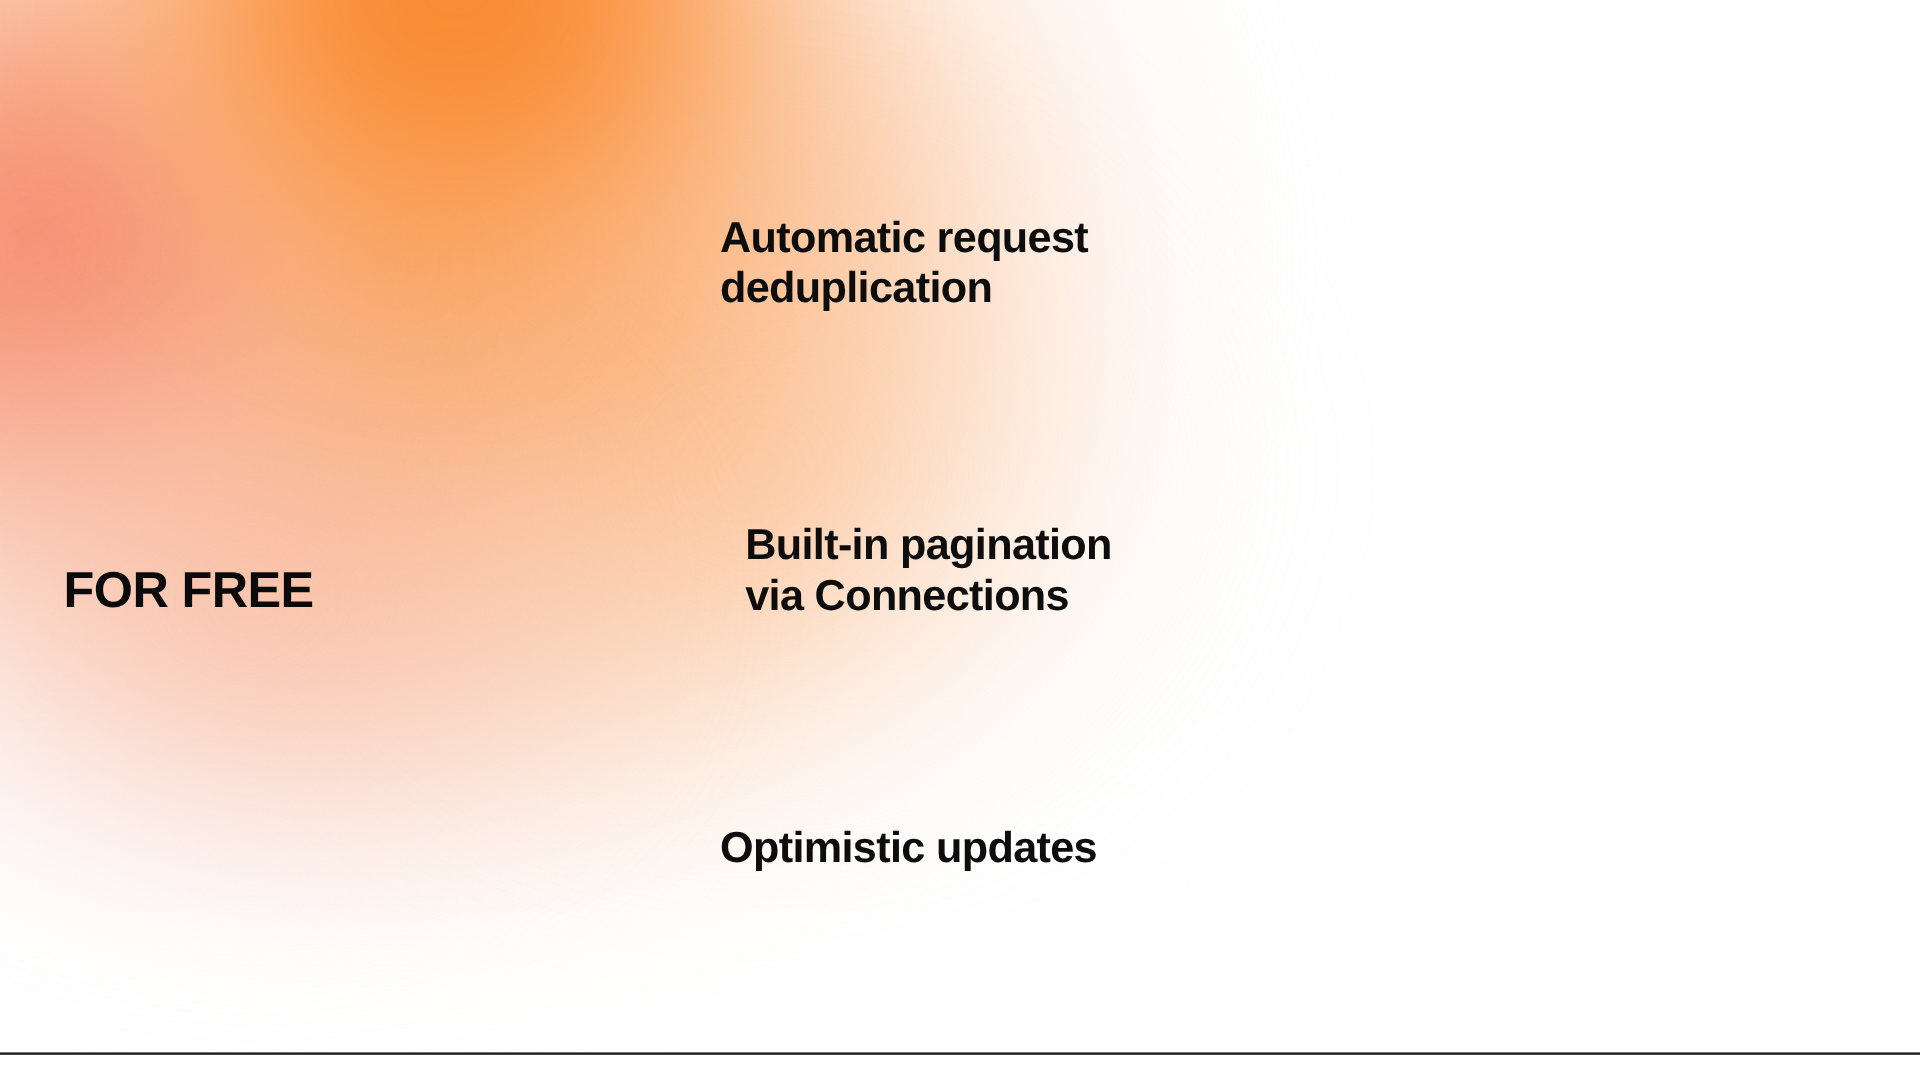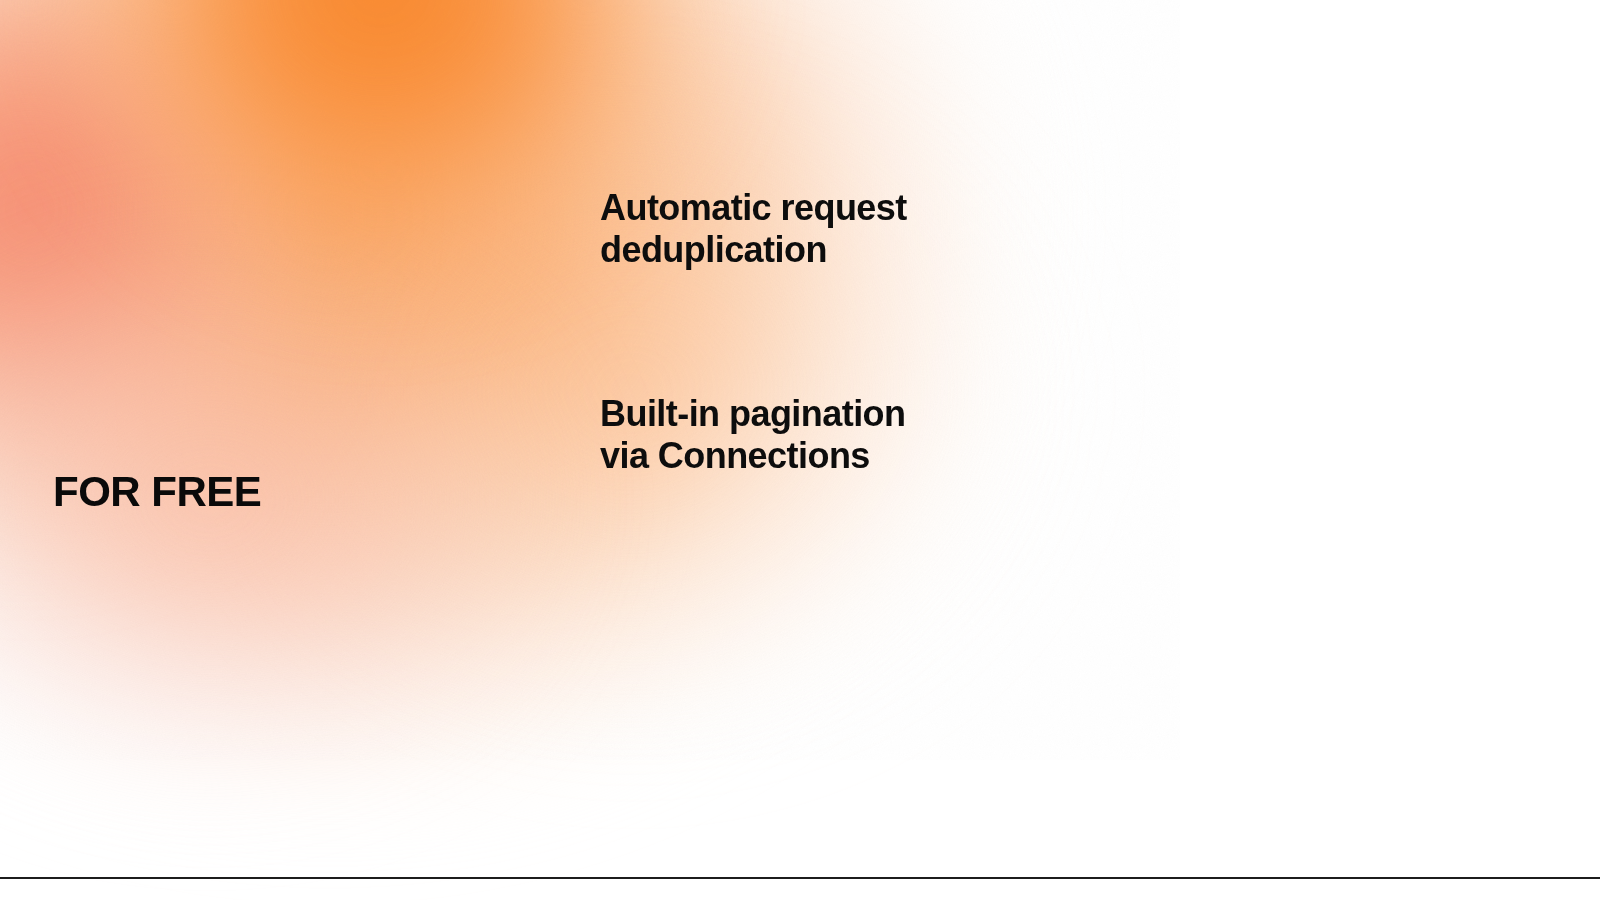--- a/index.html
+++ b/index.html
@@ -141,22 +141,22 @@
     position: absolute;
     left: 600px;
     font-size: 36px;
     font-weight: 700;
     letter-spacing: -0.55px;
     line-height: 42px;
     color: #0d0d0d;
     white-space: pre-line;
   }
 
-  .feature-1 { top: 187px; }
-  .feature-2 { top: 393px; }
+  .feature-1 { top: 177px; }
+  .feature-2 { top: 433px; margin-left: 21px; }
   .feature-3 { top: 685px; }
 
   
   .bottom-rule {
     position: absolute;
     left: 0;
     top: 877px;
     width: 1600px;
     height: 2px;
     background: #1c1c1c;
@@ -187,16 +187,17 @@
   </div>
 
   <div class="headline">FOR FREE</div>
 
   <div class="feature feature-1">Automatic request
 deduplication</div>
 
   <div class="feature feature-2">Built-in pagination
 via Connections</div>
 
+  <div class="feature feature-3">Optimistic updates</div>
 
   <div class="bottom-rule"></div>
 
 </div>
 
 </body></html>

